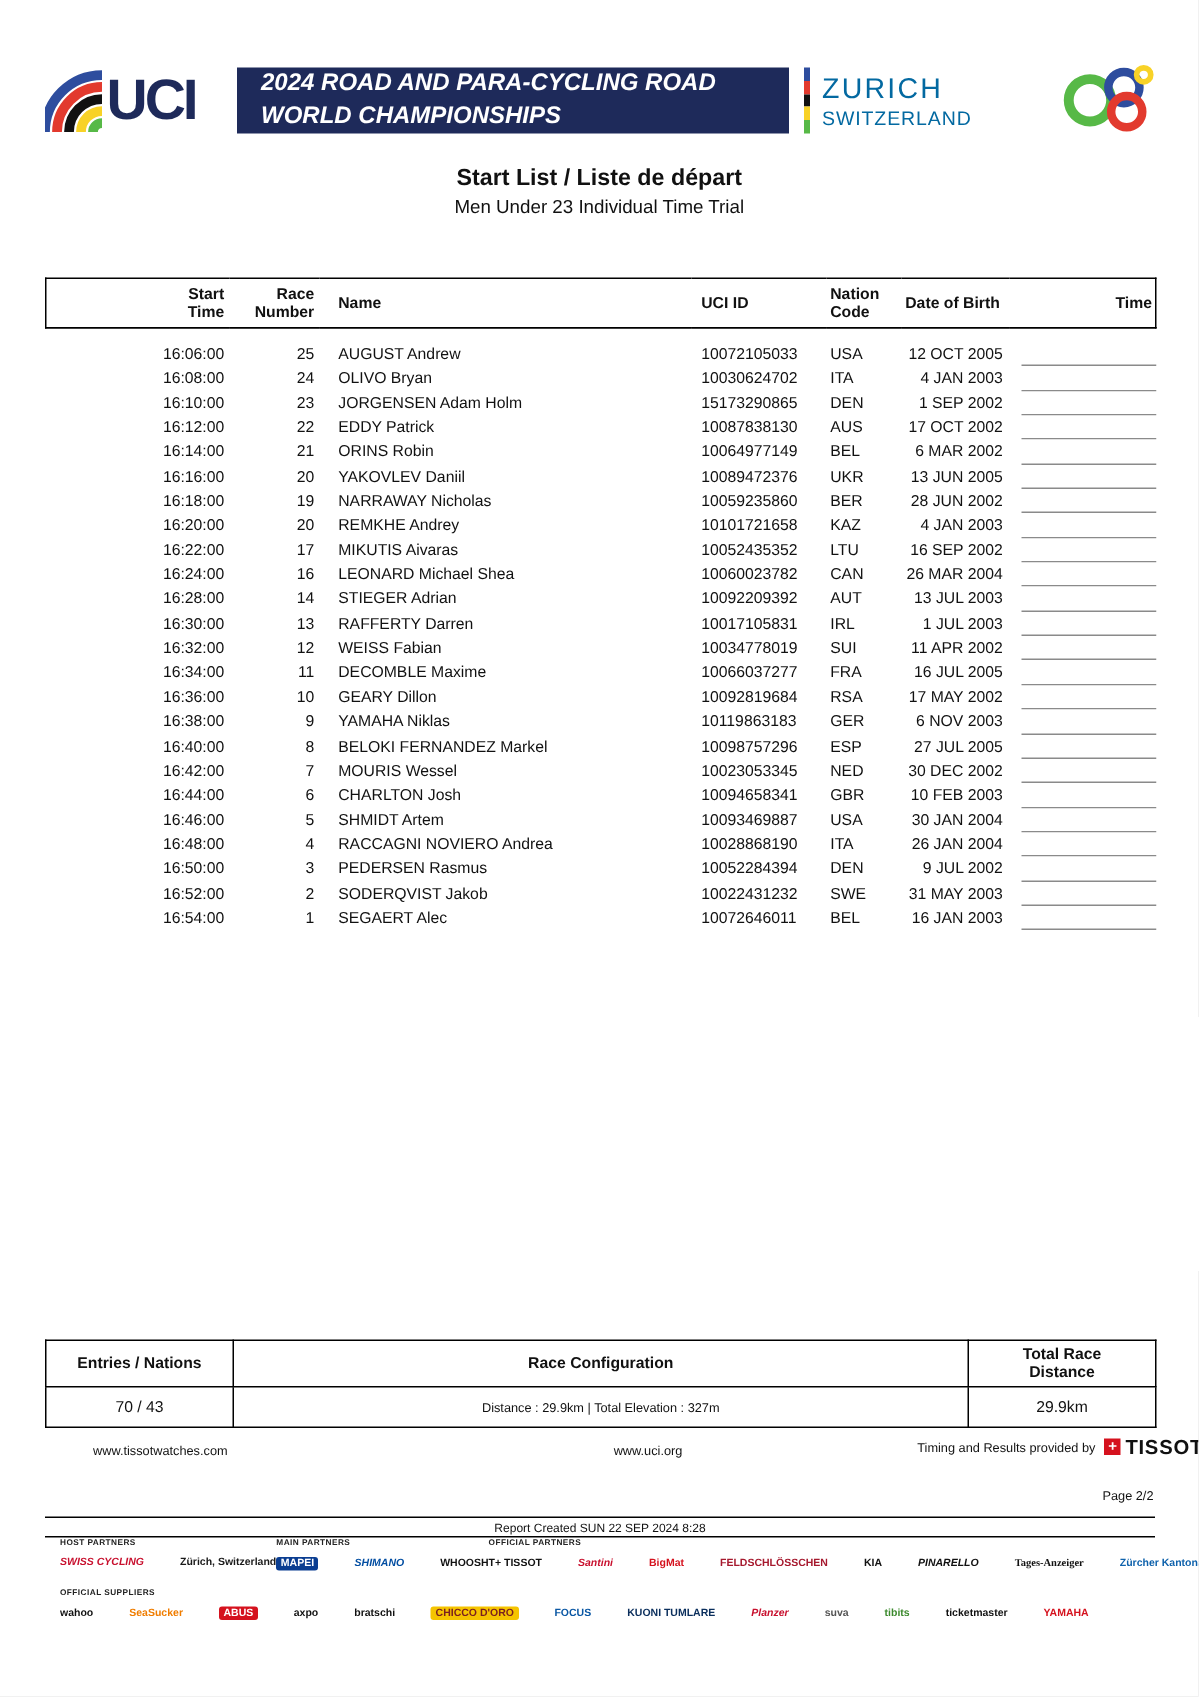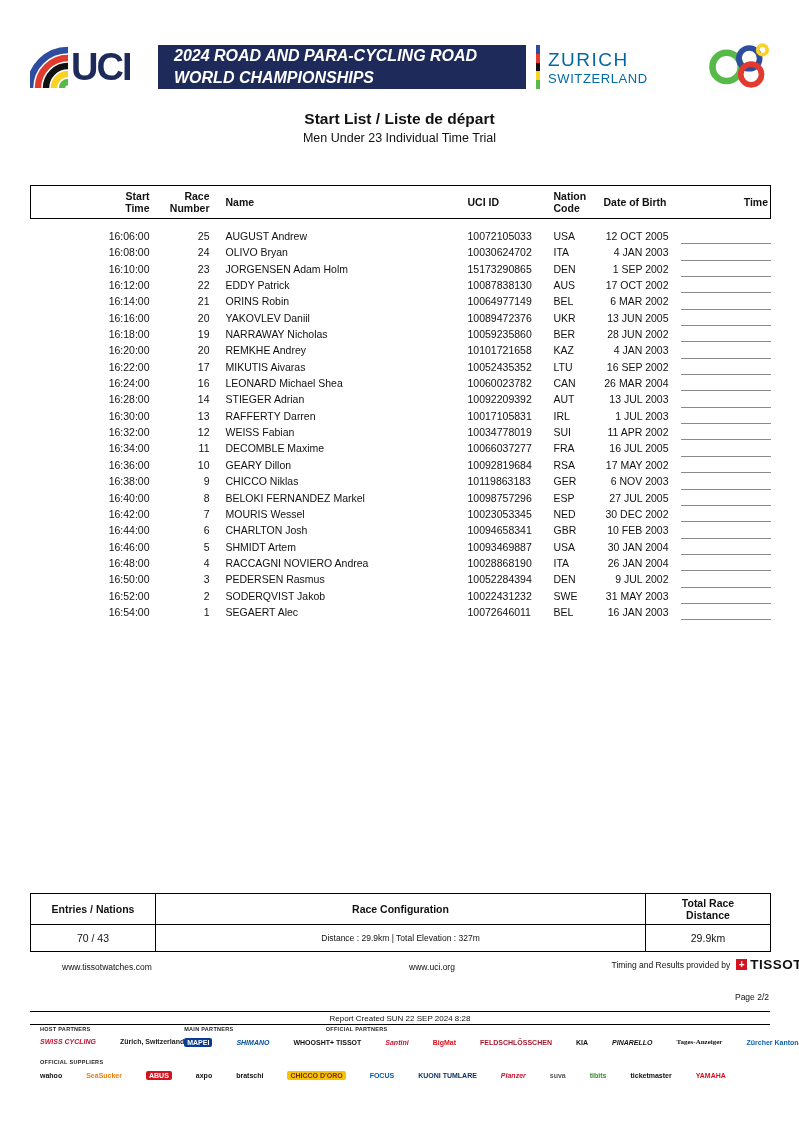--- a/index.html
+++ b/index.html
@@ -330,21 +330,21 @@
       <td class="al-l pl3">RSA</td>
       <td class="al-r pr4">17 MAY 2002</td>
       <td class="time-cell">
             <div class="time-line"></div>
           </td>
     </tr>
 
     <tr class="rider-row">
       <td class="al-r pr3">16:38:00</td>
       <td class="al-r pr3">9</td>
-      <td class="al-l pl">CHICCO Niklas</td>
+      <td class="al-l pl">YAMAHA Niklas</td>
       <td class="al-l pl7">10119863183</td>
       <td class="al-l pl3">GER</td>
       <td class="al-r pr4">6 NOV 2003</td>
       <td class="time-cell">
             <div class="time-line"></div>
           </td>
     </tr>
 
     <tr class="rider-row">
       <td class="al-r pr3">16:40:00</td>

